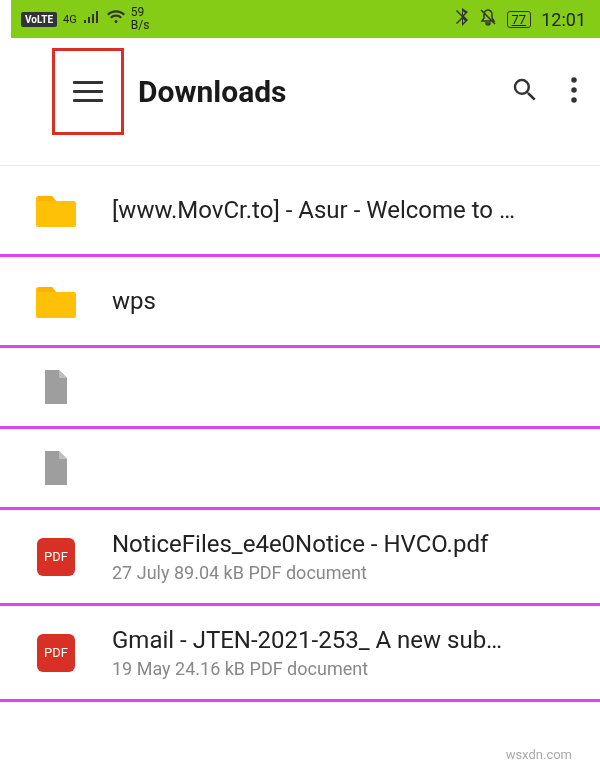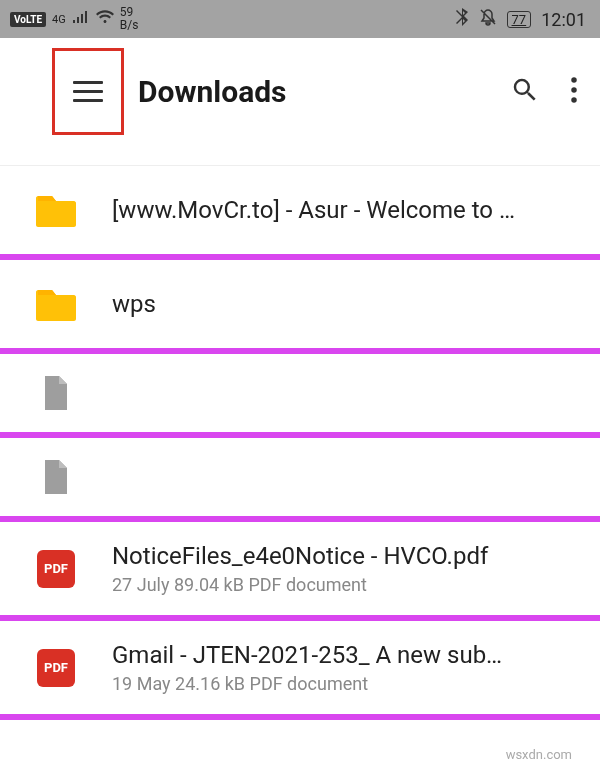--- a/index.html
+++ b/index.html
@@ -11,21 +11,22 @@
       position: relative;
       overflow: hidden;
     }
     .status-bar {
       display: flex;
       justify-content: space-between;
       align-items: center;
       padding: 6px 14px 6px 10px;
       font-size: 15px;
       color: #222;
-      background: #a3a3a3;
+      background: #84cc16;
+      margin-left: 11px;
     }
     .status-left { display: flex; align-items: center; gap: 6px; }
     .status-right { display: flex; align-items: center; gap: 10px; }
     .volte-badge {
       background: #333;
       color: #fff;
       font-size: 10px;
       padding: 2px 4px;
       border-radius: 2px;
       font-weight: bold;
@@ -69,21 +70,21 @@
       color: #1a1a1a;
     }
     .appbar-action { padding: 8px; }
     
     .file-list { padding: 0 0 0 0; }
     .file-row {
       display: flex;
       align-items: center;
       padding: 20px 20px 20px 30px;
       gap: 30px;
-      border-bottom: 6px solid #d946ef;
+      border-bottom: 3px solid #d946ef;
     }
     .file-row:first-child { border-top: 1px solid #eee; margin-top: 20px;}
     .icon-col { width: 52px; flex-shrink: 0; display:flex; justify-content: center;}
     .file-body { flex: 1; min-width: 0; overflow: hidden; }
     .file-name {
       font-size: 24px;
       color: #222;
       white-space: nowrap;
       overflow: hidden;
       text-overflow: ellipsis;
@@ -93,21 +94,21 @@
       color: #888;
       margin-top: 4px;
     }
     .folder-icon svg, .file-icon svg { width: 48px; height: 48px; }
     .doc-icon svg { width: 38px; height: 38px; }
     .pdf-badge {
       width: 38px; height: 38px;
       background: #d93025;
       border-radius: 6px;
       color: #fff;
-      font-weight: bold;
+      font-weight: normal;
       font-size: 13px;
       display: flex;
       align-items: center;
       justify-content: center;
     }
     .watermark {
       position: absolute;
       bottom: 12px;
       right: 28px;
       font-size: 13px;

